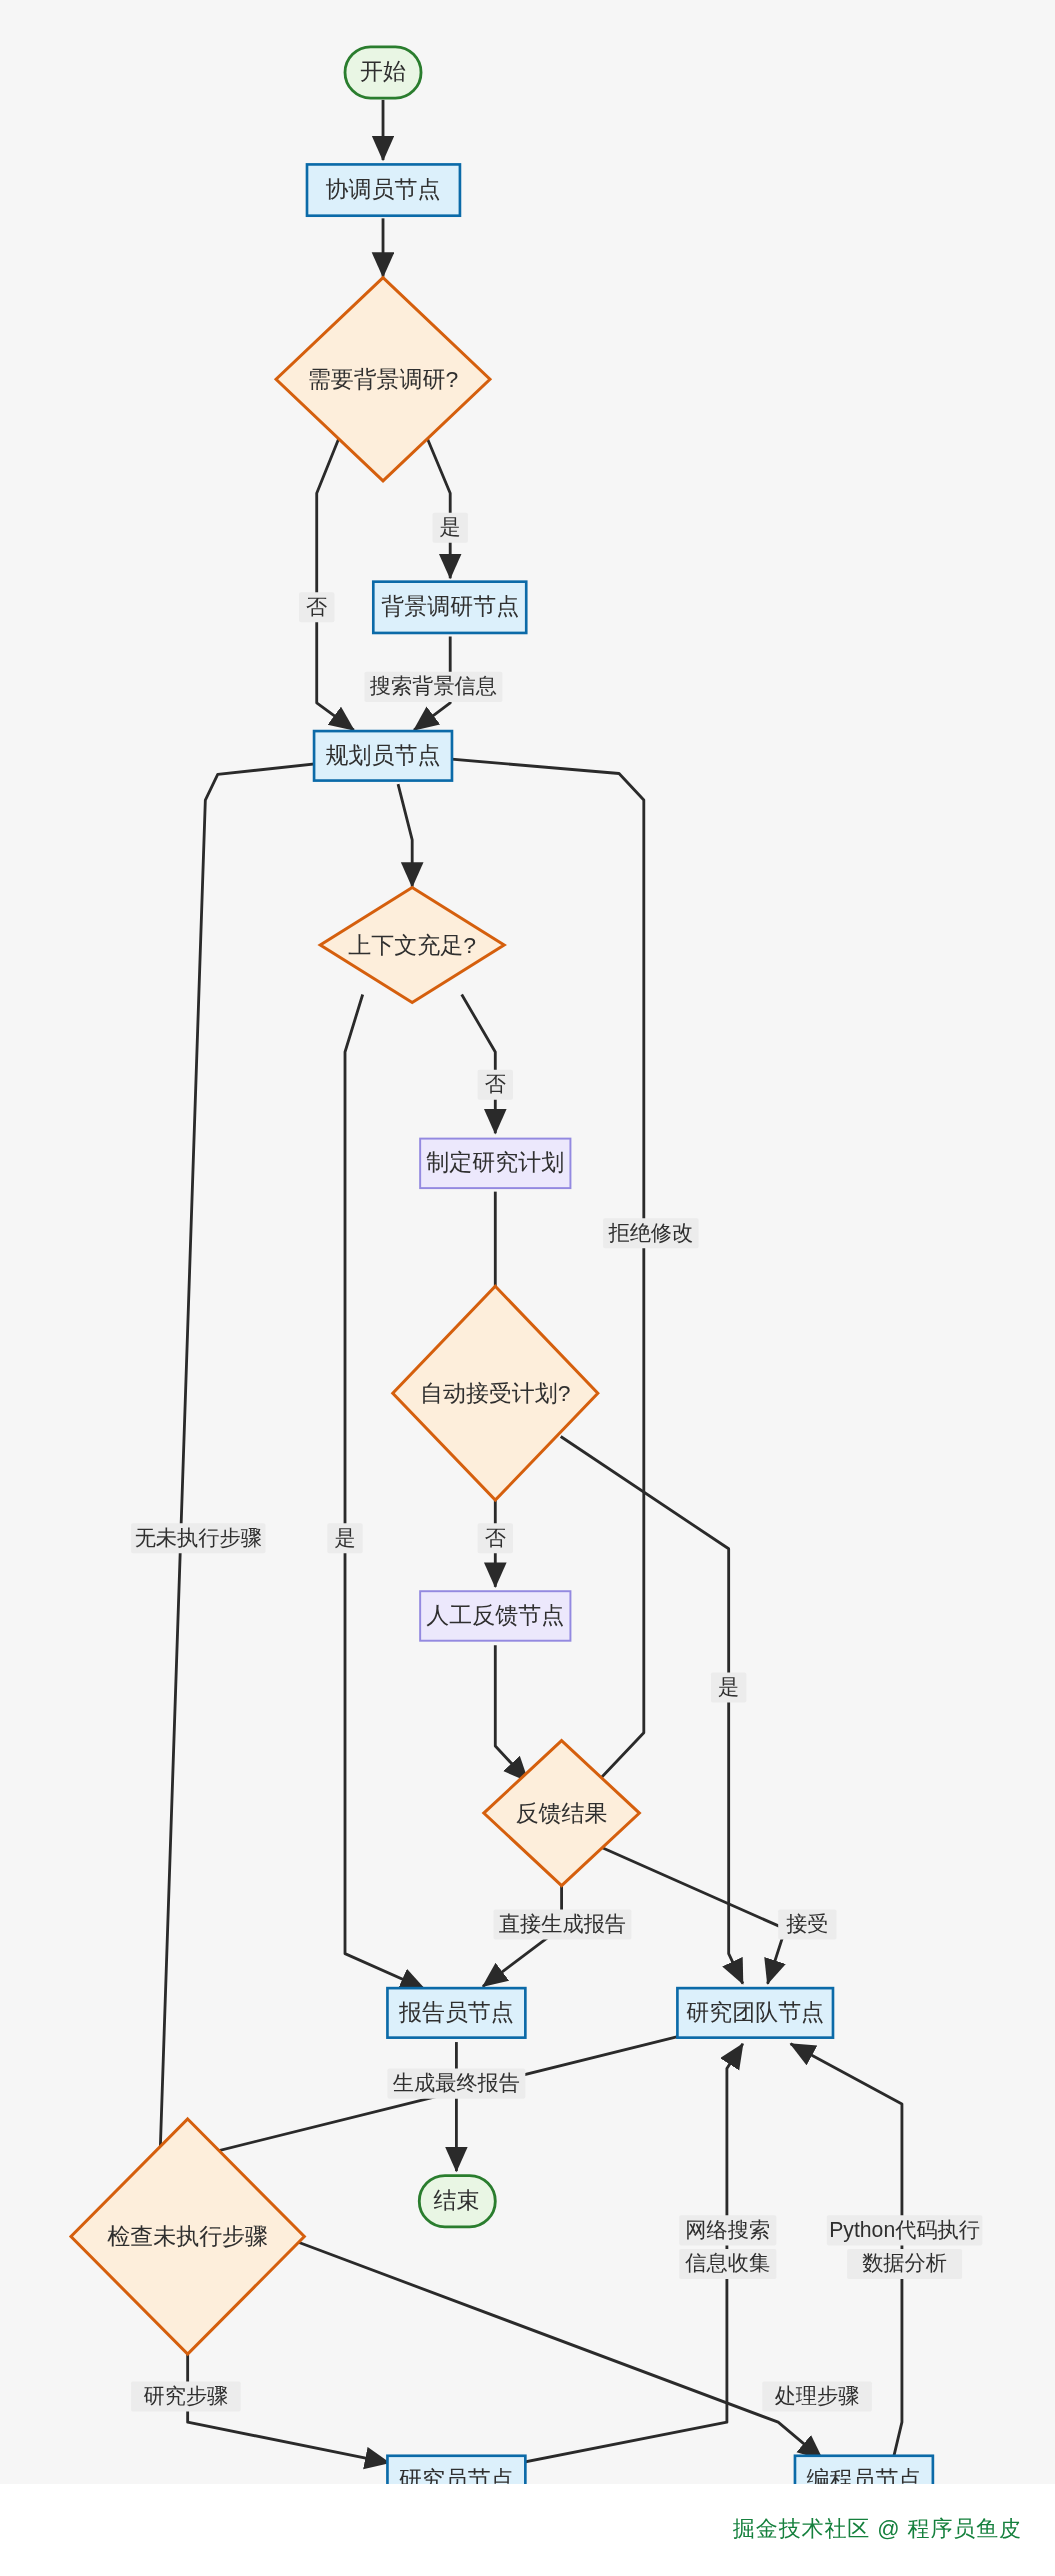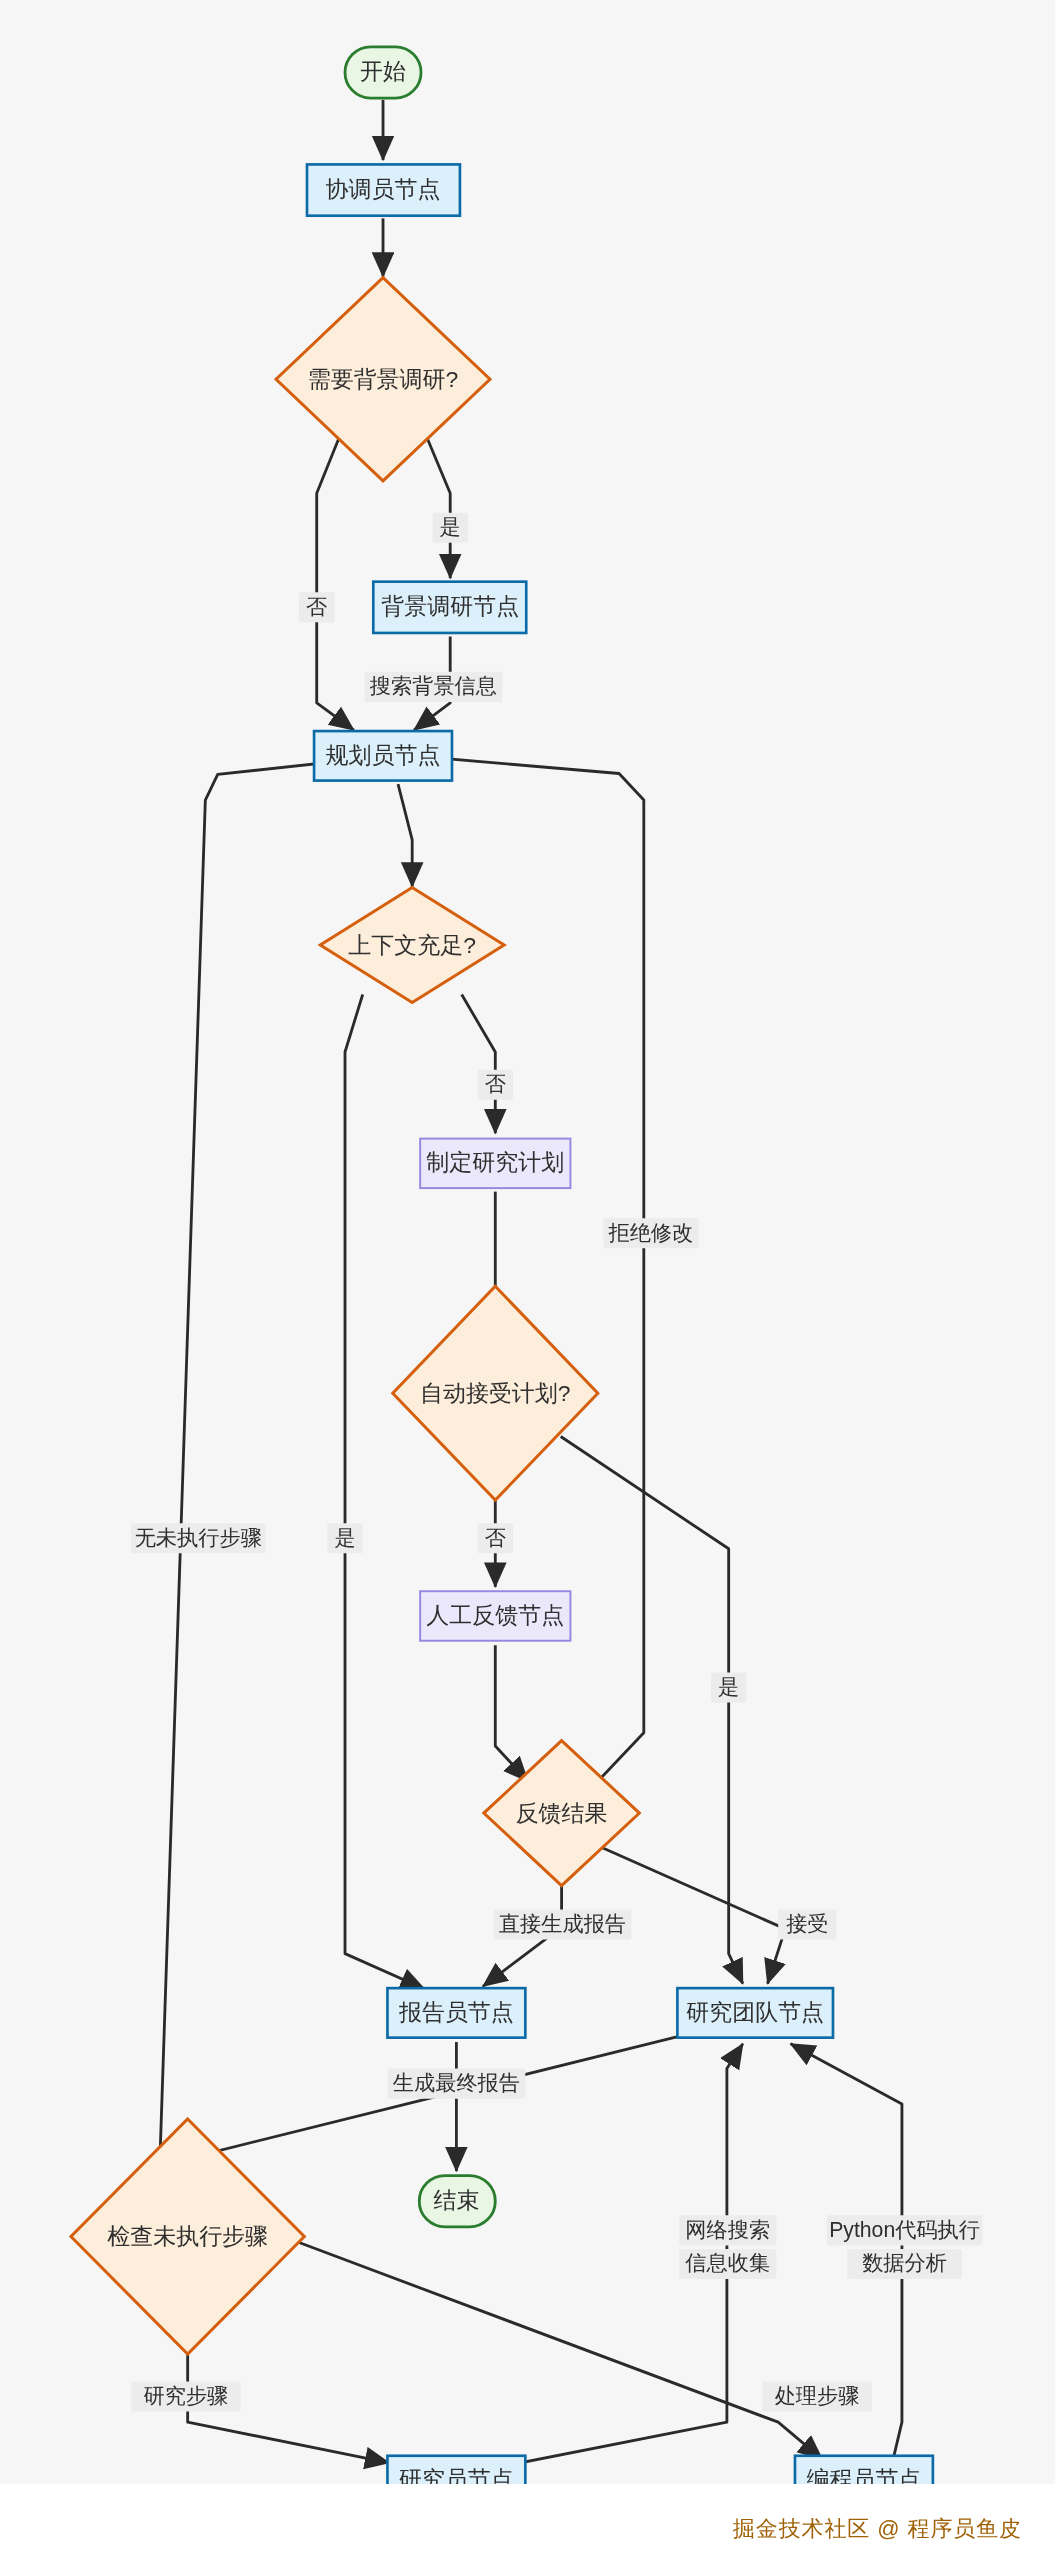--- a/index.html
+++ b/index.html
@@ -66,21 +66,21 @@
     fill: #2f2f2f;
     text-anchor: middle;
     dominant-baseline: middle;
   }
   .watermark {
     position: absolute;
     right: 34px;
     bottom: 32px;
     font-family: "Liberation Sans", "DejaVu Sans", sans-serif;
     font-size: 22px;
-    color: #a16207;
+    color: #15803d;
     letter-spacing: 0.9px;
     white-space: nowrap;
     user-select: none;
   }
   .bottom-band {
     position: absolute;
     left: 0;
     right: 0;
     bottom: 0;
     height: 92px;

